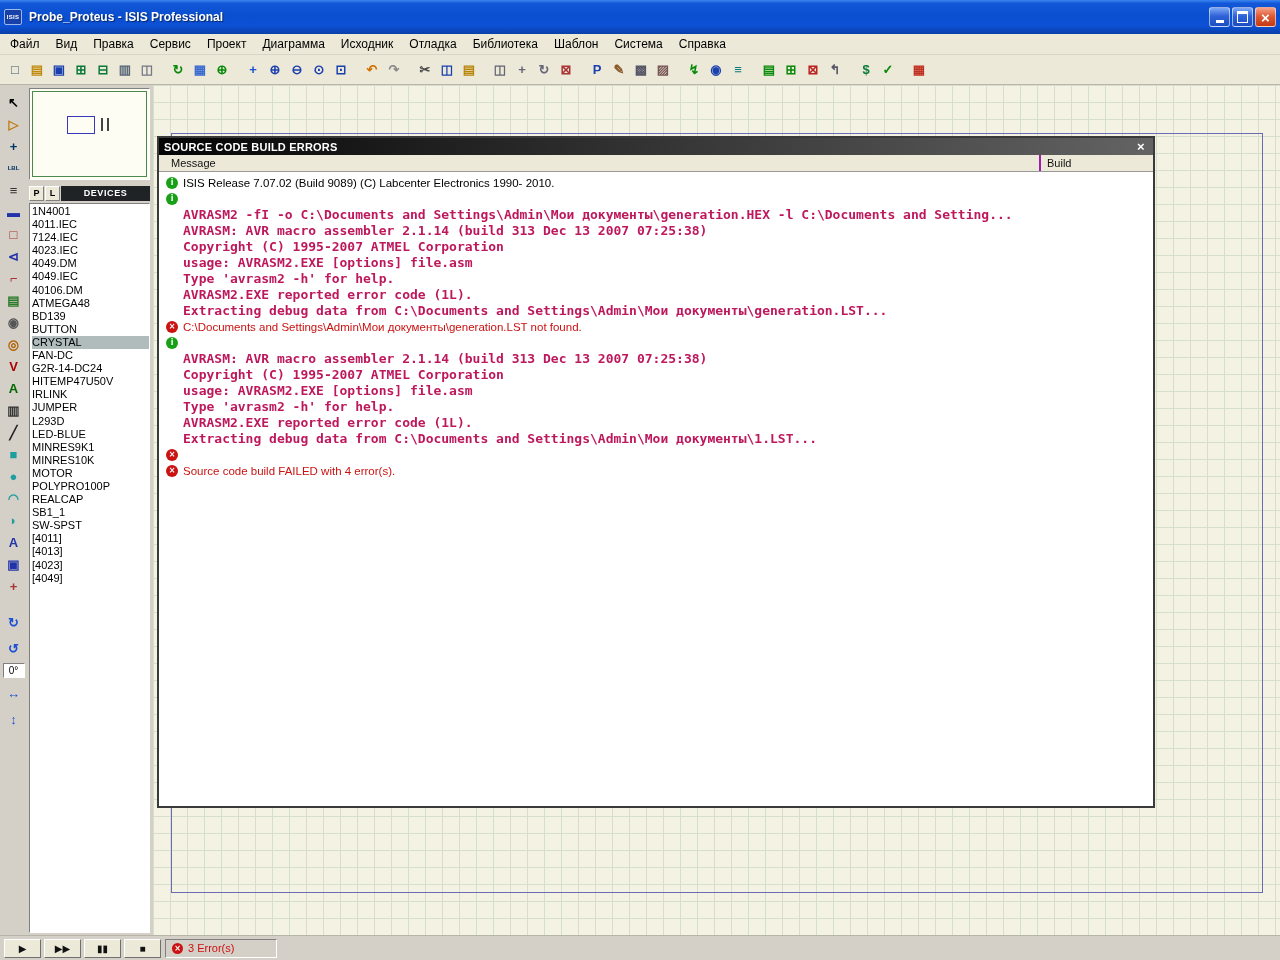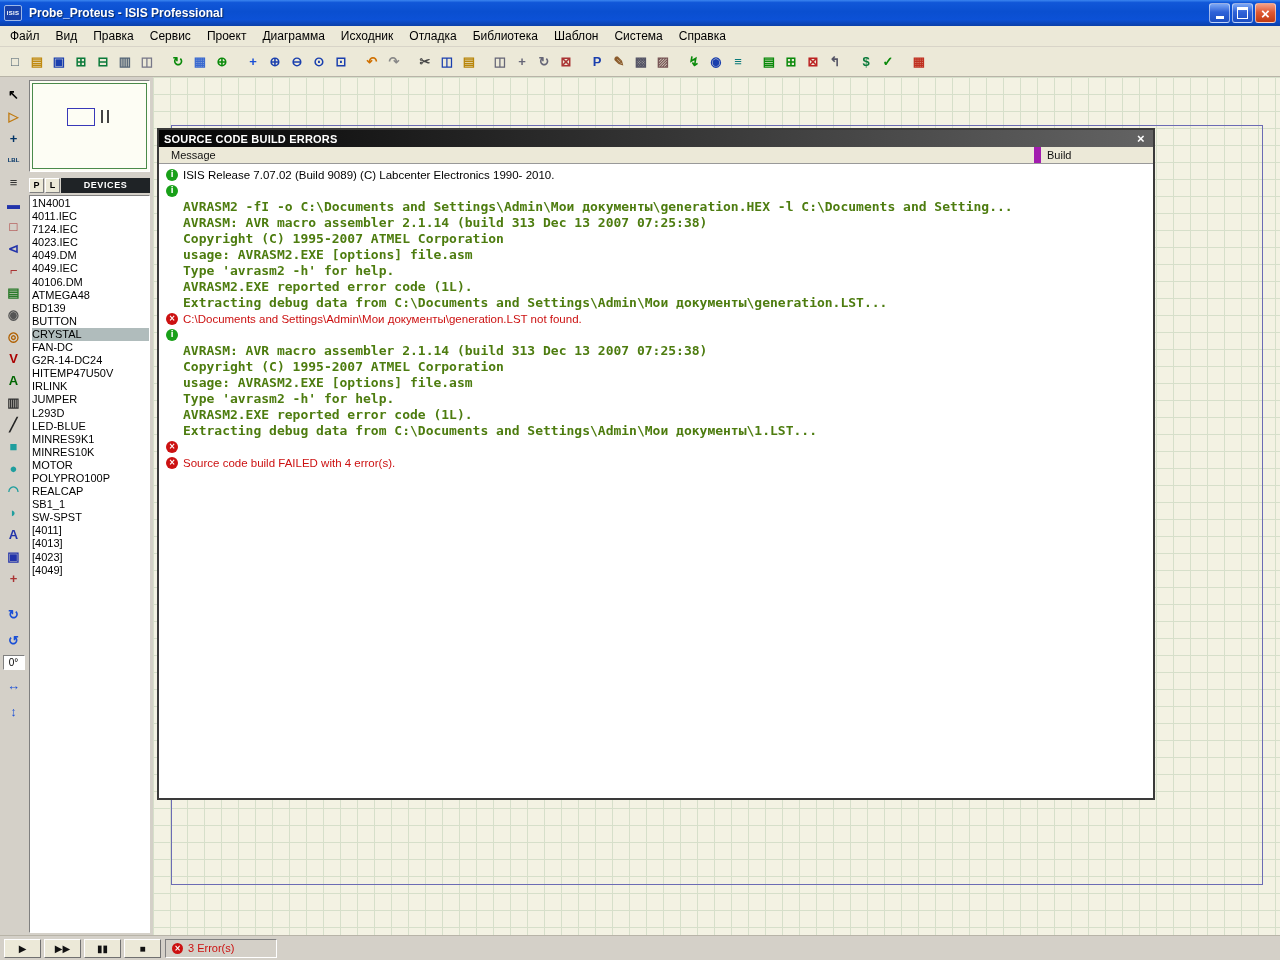--- a/index.html
+++ b/index.html
@@ -1,21 +1,21 @@
 <!DOCTYPE html>
 <html style="--chrome: #d4d0c8; --menu_bg: #ece9d8; --canvas_bg: #f3f2e3; --grid_line: #d6dfca; --sheet_border: #6b6bb4; --selection_gray: #b0bcbc; --info_green: #18a018; --error_red: #cc1111; --titlebar_blue: #0a4fd0;"><head>
 <meta charset="utf-8">
 <style>
 *{box-sizing:border-box;margin:0;padding:0}
 html,body{width:1280px;height:960px}
 body{font-family:"Liberation Sans",sans-serif;overflow:hidden;background:#3a6ea5}
 .window{position:relative;width:1280px;height:960px;background:var(--chrome,#d4d0c8);display:flex;flex-direction:column}
 
 
-.titlebar{height:26px;flex:none;display:flex;align-items:center;gap:5px;padding:0 4px;
+.titlebar{height:34px;flex:none;display:flex;align-items:center;gap:5px;padding:0 4px;
   background:linear-gradient(180deg,#3c86f0 0%,#1157d8 10%,#0a4fd0 45%,#0c51d6 75%,#0a3fa8 100%)}
 .app-icon{width:18px;height:16px;background:#1740a8;border:1px solid #9db8e8;border-radius:2px;color:#fff;
   font:bold 6px/14px "Liberation Sans",sans-serif;text-align:center;letter-spacing:.3px;flex:none}
 .title{flex:1;color:#fff;font-size:12px;font-weight:bold;text-shadow:1px 1px 1px rgba(0,0,0,.55);padding-left:2px;white-space:nowrap}
 .win-controls{display:flex;gap:2px}
 .win-btn{width:21px;height:20px;border-radius:3px;border:1px solid rgba(255,255,255,.55);display:flex;align-items:center;justify-content:center;color:#fff}
 .win-btn.min,.win-btn.max{background:linear-gradient(180deg,#7da8f5,#2f62d8 45%,#1c4ec2)}
 .win-btn.close{background:linear-gradient(180deg,#f4a088,#e05a34 45%,#c13a12)}
 .win-btn.min::after{content:"";width:8px;height:3px;background:#fff;margin-top:9px}
 .win-btn.max::after{content:"";width:9px;height:8px;border:1px solid #fff;border-top-width:3px}
@@ -56,30 +56,30 @@
   background-image:linear-gradient(var(--grid_line,#d6dfca) 1px,transparent 1px),
                    linear-gradient(90deg,var(--grid_line,#d6dfca) 1px,transparent 1px);
   background-size:17px 17px}
 .sheet{position:absolute;left:18px;top:48px;width:1092px;height:760px;border:1px solid var(--sheet_border,#6b6bb4)}
 
 
 .dialog{position:absolute;left:4px;top:51px;width:998px;height:672px;background:#fff;border:2px solid #3a3a3a;display:flex;flex-direction:column}
 .dlg-title{height:17px;flex:none;background:linear-gradient(90deg,#050505,#636363);display:flex;align-items:center;justify-content:space-between;padding:0 5px;color:#fff;font-size:11px;font-weight:bold;letter-spacing:.2px}
 .dlg-close{width:14px;text-align:center;font-size:13px;font-weight:bold}
 .dlg-cols{height:17px;flex:none;background:#ece9d8;display:flex;align-items:center;border-bottom:1px solid #999;font-size:11px;color:#111}
-.col-msg{flex:1;padding-left:12px;border-right:7px solid #a21caf;height:100%;line-height:16px}
+.col-msg{flex:1;padding-left:12px;border-right:2px solid #a21caf;height:100%;line-height:16px}
 .col-src{width:112px;padding-left:6px;line-height:16px}
 .dlg-body{flex:1;background:#fff;padding-top:3px;overflow:hidden}
 .msg-row{height:16px;display:flex;align-items:center}
 .msg-icon{width:12px;height:12px;border-radius:50%;margin:0 5px 0 7px;flex:none;color:#fff;font:bold 8px/12px "DejaVu Sans",sans-serif;text-align:center}
 .msg-row.info .msg-icon{background:var(--info_green,#18a018)}
 .msg-row.error .msg-icon{background:var(--error_red,#cc1111)}
 .msg-row.plain .msg-icon{visibility:hidden}
 .msg-text{white-space:pre}
-.msg-row.mono .msg-text{font:bold 13px/16px "DejaVu Sans Mono",monospace;color:#4d7c0f}
+.msg-row.mono .msg-text{font:bold 13px/16px "DejaVu Sans Mono",monospace;color:#be185d}
 .msg-row.sans .msg-text{font:11.5px/16px "Liberation Sans",sans-serif;color:#000}
 .msg-row.error .msg-text{color:var(--error_red,#cc1111)}
 
 
 .statusbar{height:25px;flex:none;background:var(--chrome,#d4d0c8);border-top:1px solid #b8b4a8;display:flex;align-items:center;padding:0 4px;gap:4px}
 .anim{display:flex;gap:3px}
 .anim-btn{width:37px;height:19px;background:#ece9d8;border:1px solid;border-color:#fff #707070 #707070 #fff;display:flex;align-items:center;justify-content:center;font-size:10px;color:#111}
 .panel{height:19px;border:1px solid;border-color:#808080 #fff #fff #808080;display:flex;align-items:center;padding:0 6px;font-size:11px}
 .err-panel{width:112px;gap:5px;color:var(--error_red,#cc1111)}
 .sb-err{width:11px;height:11px;border-radius:50%;background:var(--error_red,#cc1111);color:#fff;font:bold 8px/11px "DejaVu Sans",sans-serif;text-align:center;flex:none}

